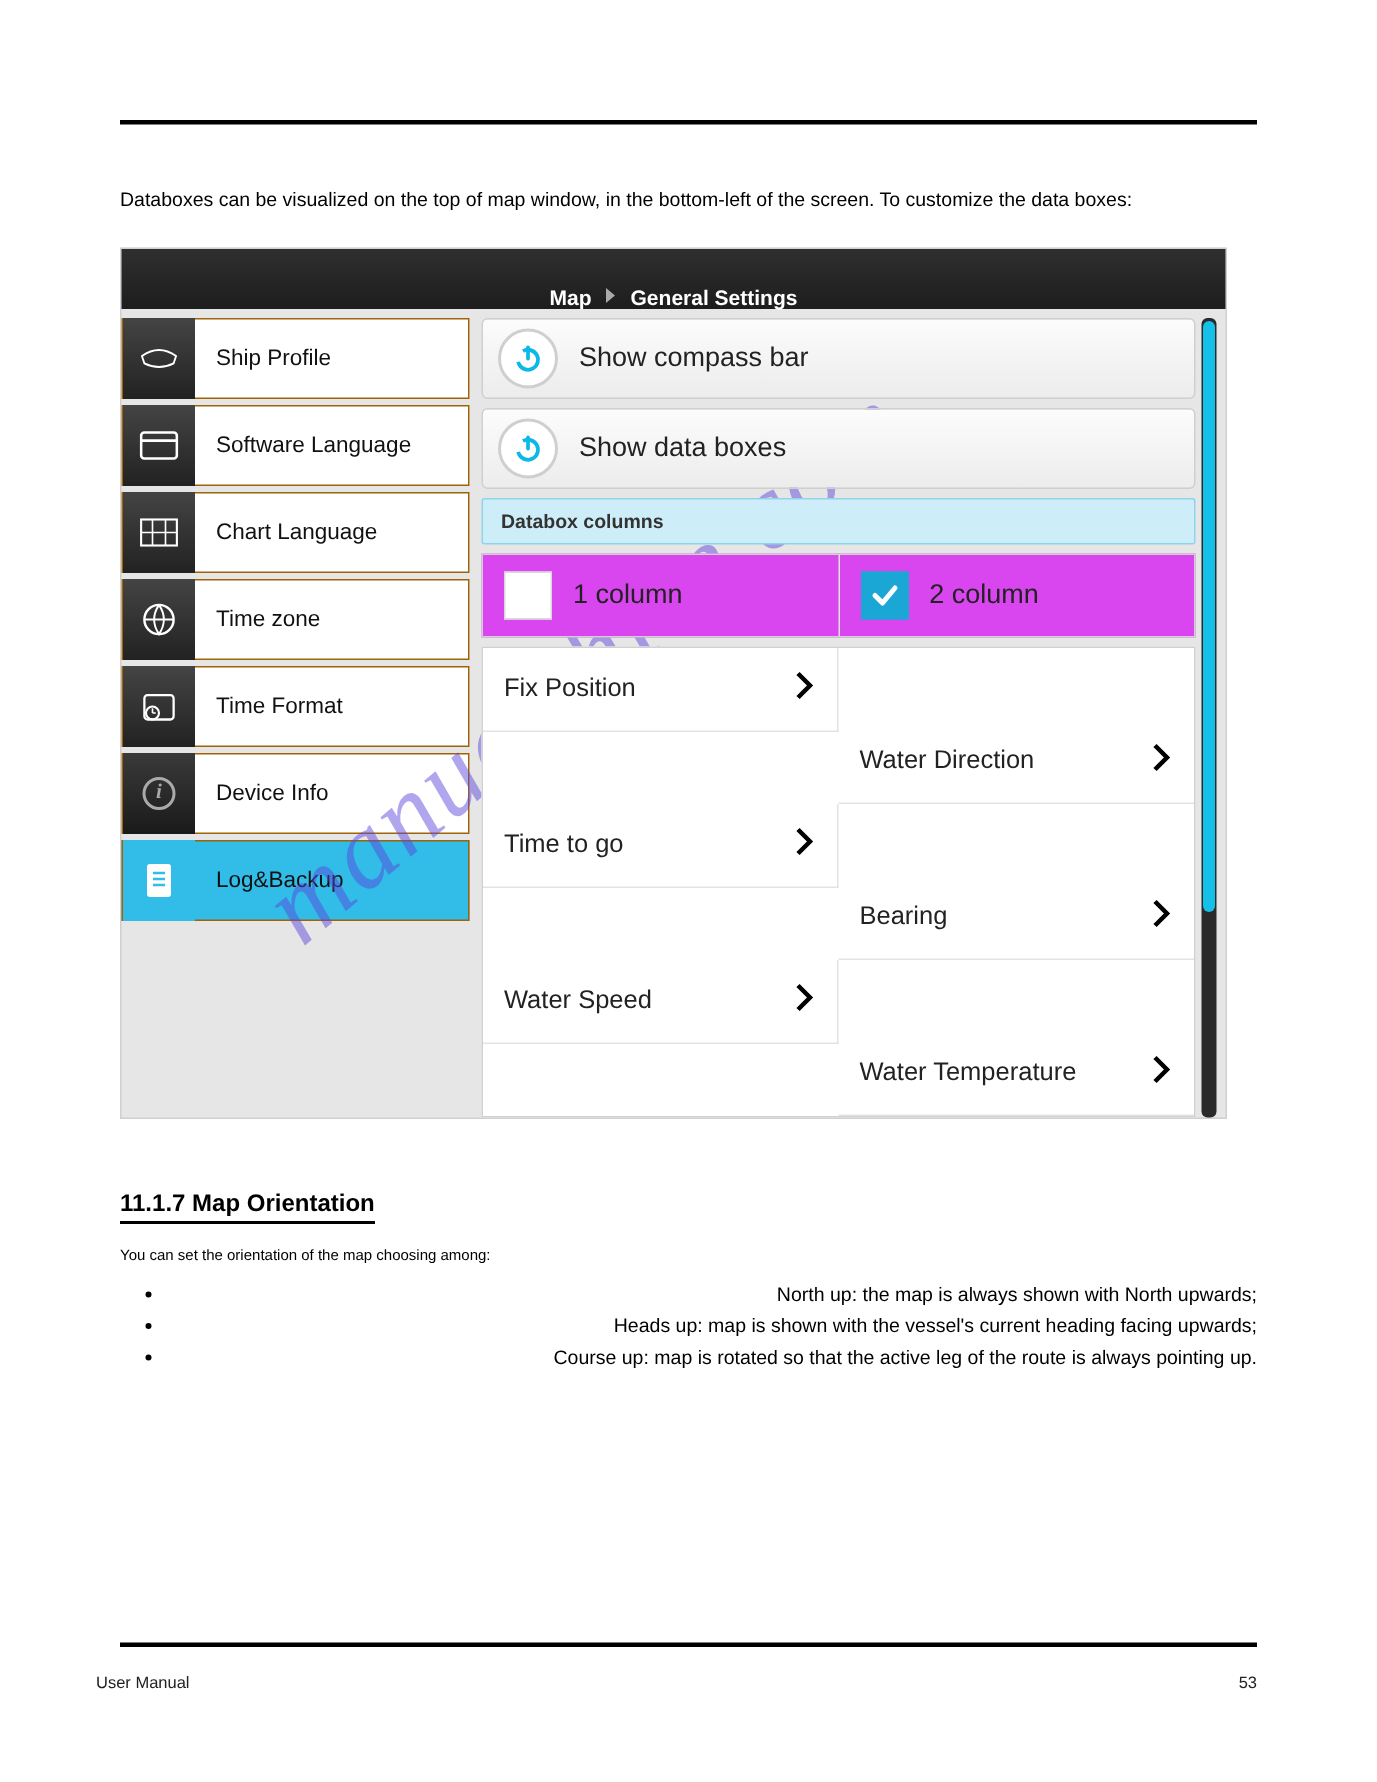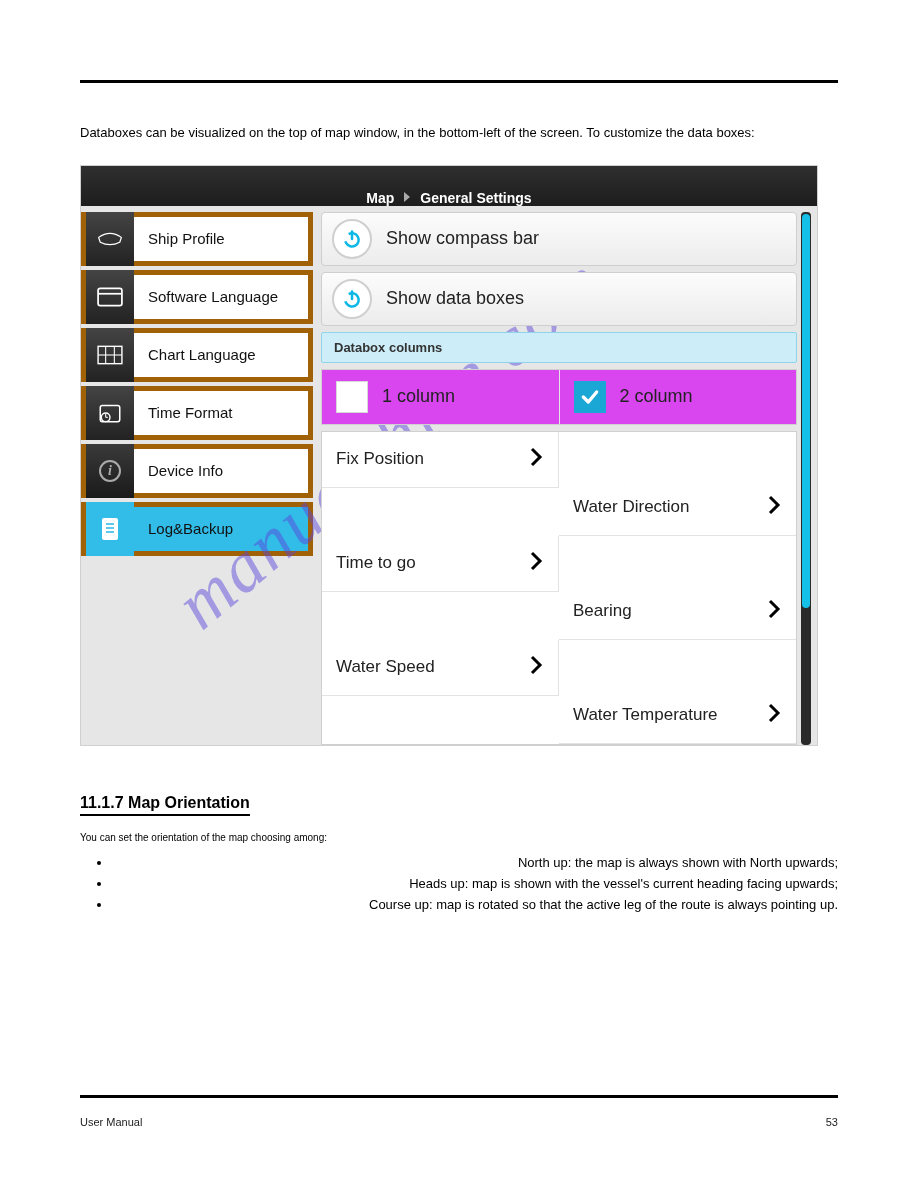--- a/index.html
+++ b/index.html
@@ -14,21 +14,21 @@
   .ui-frame { margin-top: 22px; width: 738px; border: 1px solid #d0d0d0; background: #e6e6e6; position: relative; }
 
   
   .topbar { height: 40px; background: linear-gradient(#2f2f2f,#1d1d1d); color: #fff; display: flex; align-items: flex-end; justify-content: center; gap: 8px; font-size: 14px; font-weight: bold; }
   .topbar svg { width: 10px; height: 12px; }
 
   .layout { display: flex; gap: 8px; padding: 6px 6px 0 0; }
 
   
   .sidebar { width: 232px; display: flex; flex-direction: column; gap: 4px; }
-  .side-item { display: flex; align-items: center; height: 54px; background: #fff; border: 5px solid #a16207; }
+  .side-item { display: flex; align-items: center; height: 54px; background: #fff; border: 1px solid #a16207; }
   .side-icon { width: 48px; height: 54px; background: linear-gradient(#444,#222); display: flex; align-items: center; justify-content: center; color: #fff; flex: 0 0 48px; }
   .side-icon svg { width: 26px; height: 26px; fill: #fff; }
   .side-label { padding-left: 14px; font-size: 15px; color: #111; }
   .side-item.selected { background: #32bde8; }
   .side-item.selected .side-icon { background: #32bde8; }
   .side-item.selected .side-label { color: #111; font-weight: 500; }
   .side-item.info .side-icon { background: linear-gradient(#3a3a3a,#1a1a1a); }
   .side-item.info .side-icon .ci { width: 22px; height: 22px; border-radius: 50%; border: 2px solid #aaa; color: #aaa; display:flex; align-items:center; justify-content:center; font-style: italic; font-family: serif; font-weight:bold; font-size:14px;}
 
   
@@ -59,21 +59,21 @@
   .scroll-thumb { position: absolute; left: 1px; right: 1px; top: 2px; height: 74%; background: #14c0e8; border-radius: 4px; }
 
   
   .watermark { position: absolute; left: 42%; top: 48%; transform: translate(-50%,-50%) rotate(-40deg); font-size: 72px; color: rgba(90,70,220,0.48); font-family: Georgia,"Times New Roman",serif; font-style: italic; pointer-events: none; white-space: nowrap; letter-spacing: 2px; }
 
   
   .subhead { font-size: 16px; font-weight: bold; margin-top: 48px; border-bottom: 2px solid #000; display: inline-block; padding-bottom: 2px; }
   .after-text { font-size: 10px; margin-top: 14px; line-height: 1.55; }
   .after-steps { font-size: 13px; margin-top: 8px; margin-left: 32px; line-height: 1.6; text-align: right; }
 
-  .footer { position: absolute; left: 80px; right: 80px; bottom: 60px; display: flex; justify-content: space-between; font-size: 11px; color: #222; }
+  .footer { position: absolute; left: 64px; right: 80px; bottom: 60px; display: flex; justify-content: space-between; font-size: 11px; color: #222; }
 </style>
 </head>
 <body>
 
 <div class="page">
   <div class="top-rule"></div>
 
   <div class="intro-text">Databoxes can be visualized on the top of map window, in the bottom-left of the screen. To customize the data boxes:</div>
 
   <div class="ui-frame">
@@ -115,20 +115,29 @@
                 <line x1="8" y1="1" x2="8" y2="17" stroke="#fff"></line>
                 <line x1="16" y1="1" x2="16" y2="17" stroke="#fff"></line>
                 <line x1="1" y1="9" x2="23" y2="9" stroke="#fff"></line>
               </svg>
           </div>
           <div class="side-label">Chart Language</div>
         </div>
         <div class="side-item">
           <div class="side-icon">
             <svg viewBox="0 0 24 24">
+                <circle cx="12" cy="12" r="9" fill="none" stroke="#fff" stroke-width="1.5"></circle>
+                <path d="M3 12 H21 M12 3 Q18 12 12 21 Q6 12 12 3" fill="none" stroke="#fff" stroke-width="1.2"></path>
+              </svg>
+          </div>
+          <div class="side-label">Time zone</div>
+        </div>
+        <div class="side-item">
+          <div class="side-icon">
+            <svg viewBox="0 0 24 24">
                 <rect x="3" y="5" width="18" height="15" rx="2" fill="none" stroke="#fff" stroke-width="1.4"></rect>
                 <circle cx="8" cy="16" r="4" fill="none" stroke="#fff" stroke-width="1.3"></circle>
                 <line x1="8" y1="16" x2="8" y2="13" stroke="#fff"></line>
                 <line x1="8" y1="16" x2="10" y2="16" stroke="#fff"></line>
               </svg>
           </div>
           <div class="side-label">Time Format</div>
         </div>
         <div class="side-item info">
           <div class="side-icon">

